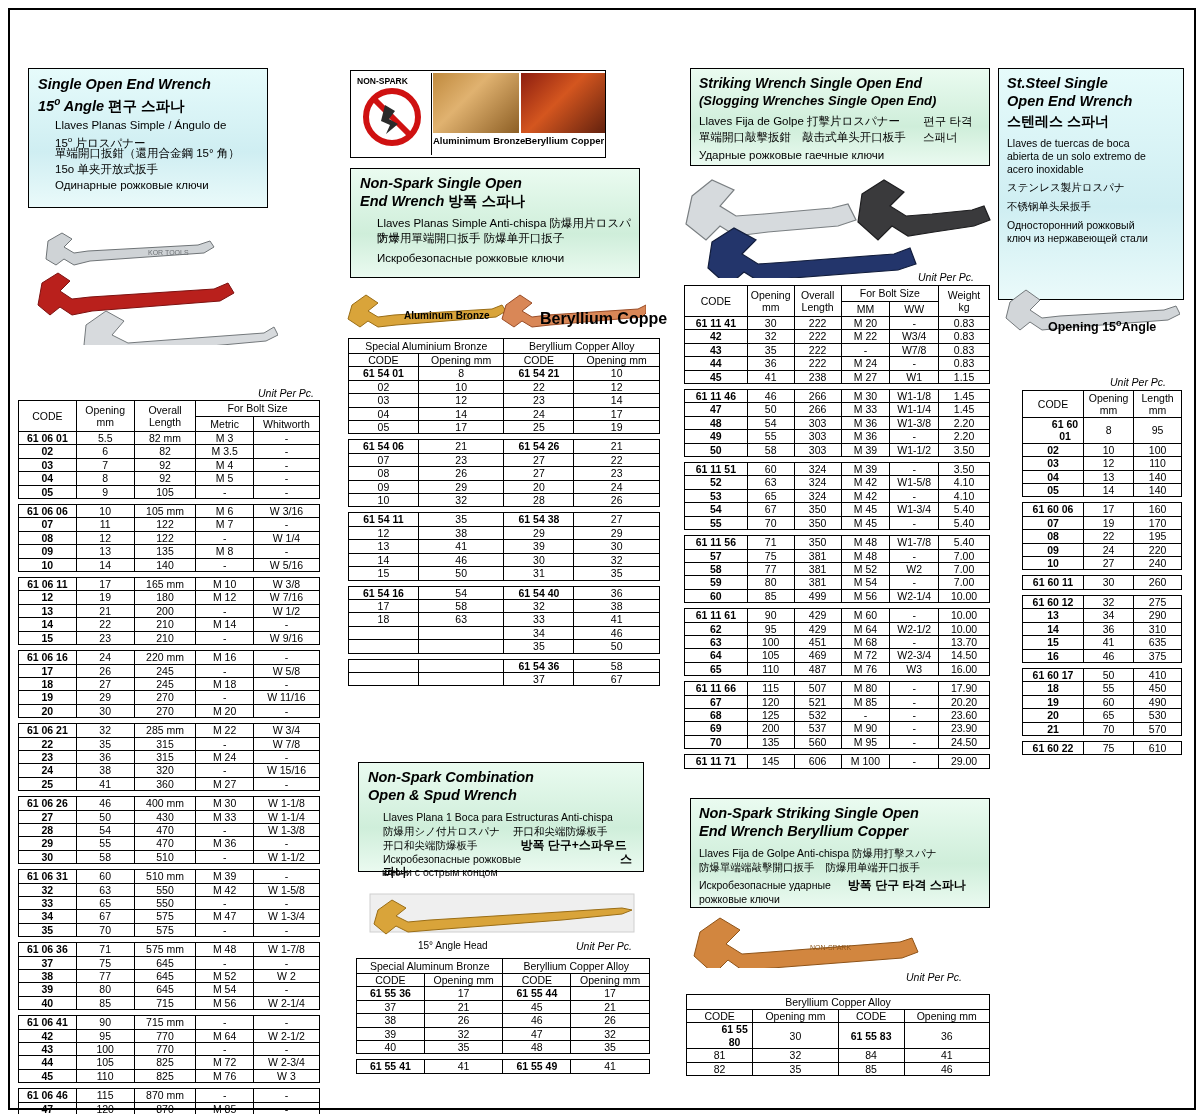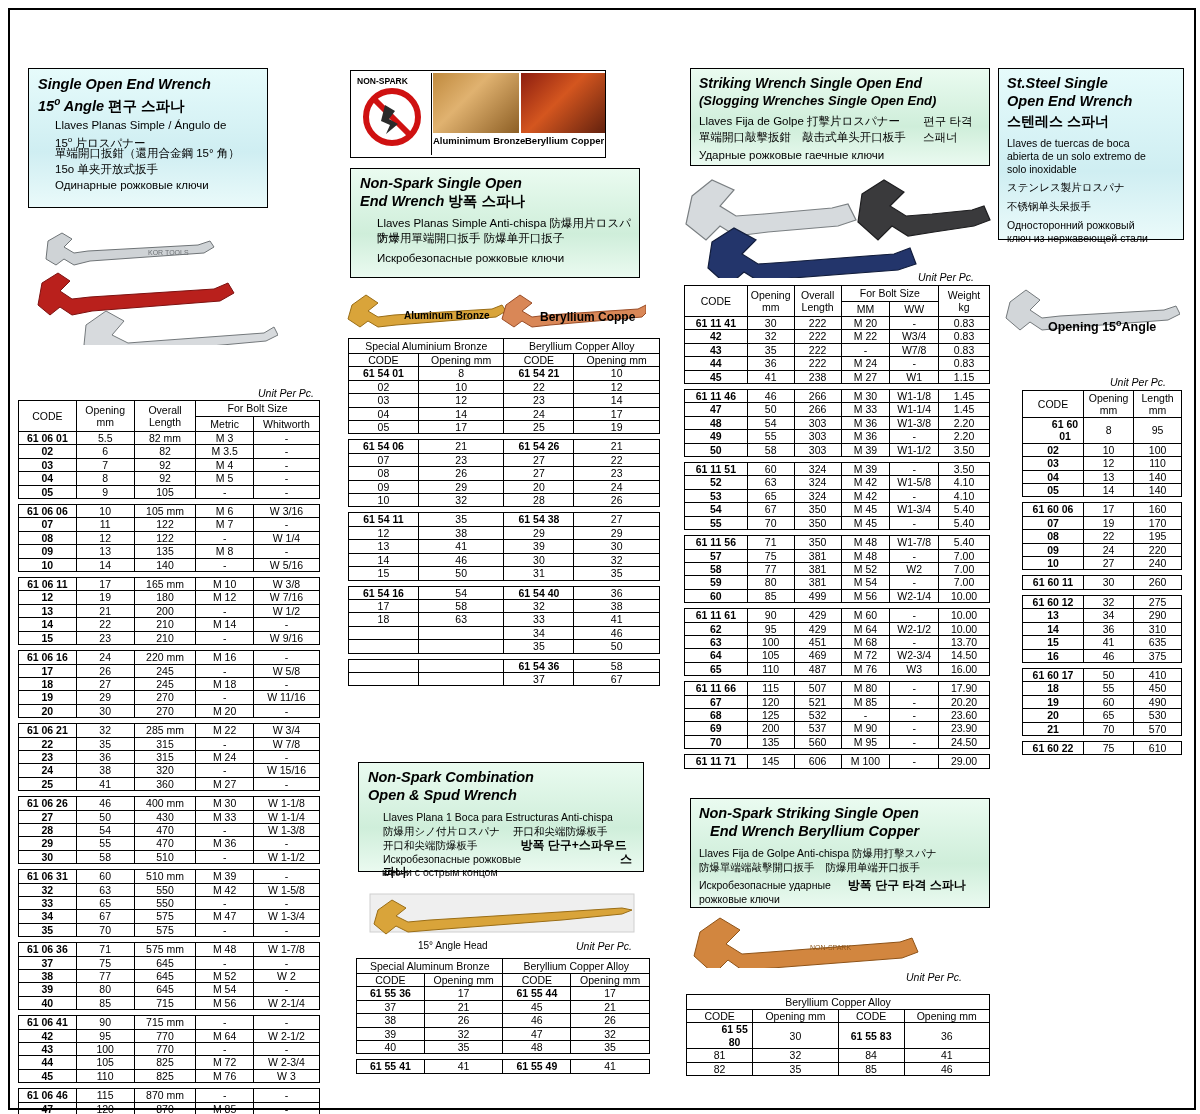--- a/index.html
+++ b/index.html
@@ -488,21 +488,21 @@
     <div class="hd-sm" style="position:absolute;left:26px;top:83px;">Искробезопасные рожковые ключи</div>
   </div>
 
   <div class="img-holder" style="left:346px;top:283px;width:300px;height:50px;">
     <svg width="300" height="50" viewBox="0 0 300 50">
       <path d="M6 22 L20 12 L32 20 L22 28 L32 34 L48 32 L146 26 L156 22 L160 28 L150 34 L50 42 L32 44 L22 38 L14 44 L2 36 Z" fill="#d9a43a" stroke="#9a6d15" stroke-width="1"></path>
       <path d="M160 22 L174 12 L186 20 L176 28 L186 34 L202 32 L292 26 L300 22 L300 30 L296 34 L204 42 L186 44 L176 38 L168 44 L156 36 Z" fill="#d98757" stroke="#9a4c26" stroke-width="1"></path>
     </svg>
   </div>
   <div style="position:absolute;left:404px;top:310px;font-size:10px;font-weight:bold;">Aluminum Bronze</div>
-  <div style="position:absolute;left:540px;top:310px;font-size:12px;font-weight:bold;">Beryllium Coppe</div>
+  <div style="position:absolute;left:540px;top:310px;font-size:16px;font-weight:bold;">Beryllium Coppe</div>
 
   <table class="tb" style="left:348px;top:338px;width:312px;">
     <thead>
       <tr>
         <td colspan="2" style="width:156px;height:14px;">Special Aluminium Bronze</td>
         <td colspan="2" style="width:156px;">Beryllium Copper Alloy</td>
       </tr>
       <tr>
         <td style="width:70px;">CODE</td>
         <td style="width:86px;">Opening mm</td>
@@ -968,27 +968,27 @@
           <td style="font-weight: bold;">61 11 71</td>
           <td>145</td>
           <td>606</td>
           <td>M 100</td>
           <td>-</td>
           <td>29.00</td>
         </tr>
       </tbody>
   </table>
 
-  <div class="box hdr-cyan" style="left:998px;top:68px;width:186px;height:172px;">
+  <div class="box hdr-cyan" style="left:998px;top:68px;width:186px;height:232px;">
     <div class="hd-it" style="position:absolute;left:8px;top:6px;">St.Steel Single</div>
     <div class="hd-it" style="position:absolute;left:8px;top:24px;">Open End Wrench</div>
     <div style="position:absolute;left:8px;top:44px;font-size:14px;font-weight:bold;">스텐레스 스파너</div>
     <div class="hd-xs" style="position:absolute;left:8px;top:68px;">Llaves de tuercas de boca</div>
     <div class="hd-xs" style="position:absolute;left:8px;top:81px;">abierta de un solo extremo de</div>
-    <div class="hd-xs" style="position:absolute;left:8px;top:94px;">solo inoxidable</div>
+    <div class="hd-xs" style="position:absolute;left:8px;top:94px;">acero inoxidable</div>
     <div class="hd-xs" style="position:absolute;left:8px;top:112px;">ステンレス製片ロスパナ</div>
     <div class="hd-xs" style="position:absolute;left:8px;top:131px;">不锈钢单头呆扳手</div>
     <div class="hd-xs" style="position:absolute;left:8px;top:150px;">Односторонний рожковый</div>
     <div class="hd-xs" style="position:absolute;left:8px;top:163px;">ключ из нержавеющей стали</div>
   </div>
 
   <div class="img-holder" style="left:1004px;top:280px;width:176px;height:60px;">
     <svg width="176" height="60" viewBox="0 0 176 60">
       <path d="M6 22 L22 10 L36 20 L26 30 L38 38 L56 36 L160 30 L172 26 L176 34 L164 40 L58 48 L38 50 L26 42 L16 50 L2 38 Z" fill="#d2d6d9" stroke="#73787b" stroke-width="1"></path>
     </svg>
@@ -1221,21 +1221,21 @@
           <td style="font-weight: bold;">61 55 41</td>
           <td>41</td>
           <td style="font-weight: bold;">61 55 49</td>
           <td>41</td>
         </tr>
       </tbody>
   </table>
 
   <div class="box hdr-mint" style="left:690px;top:798px;width:300px;height:110px;">
     <div class="hd-it" style="position:absolute;left:8px;top:6px;">Non-Spark Striking Single Open</div>
-    <div class="hd-it" style="position:absolute;left:8px;top:24px;margin-left:11px;">End Wrench Beryllium  Copper</div>
+    <div class="hd-it" style="position:absolute;left:8px;top:24px;">End Wrench Beryllium  Copper</div>
     <div class="hd-xs" style="position:absolute;left:8px;top:48px;">Llaves Fija de Golpe Anti-chispa  防爆用打擊スパナ</div>
     <div class="hd-xs" style="position:absolute;left:8px;top:62px;">
       <span>防爆單端端敲擊開口扳手</span>
       <span style="margin-left:8px;">防爆用单端开口扳手</span>
     </div>
     <div class="hd-xs" style="position:absolute;left:8px;top:80px;">
       <span>Искробезопасные ударные</span>
       <span style="margin-left:14px;font-size:12px;font-weight:bold;">방폭 단구 타격 스파나</span>
     </div>
     <div class="hd-xs" style="position:absolute;left:8px;top:94px;">рожковые ключи</div>

